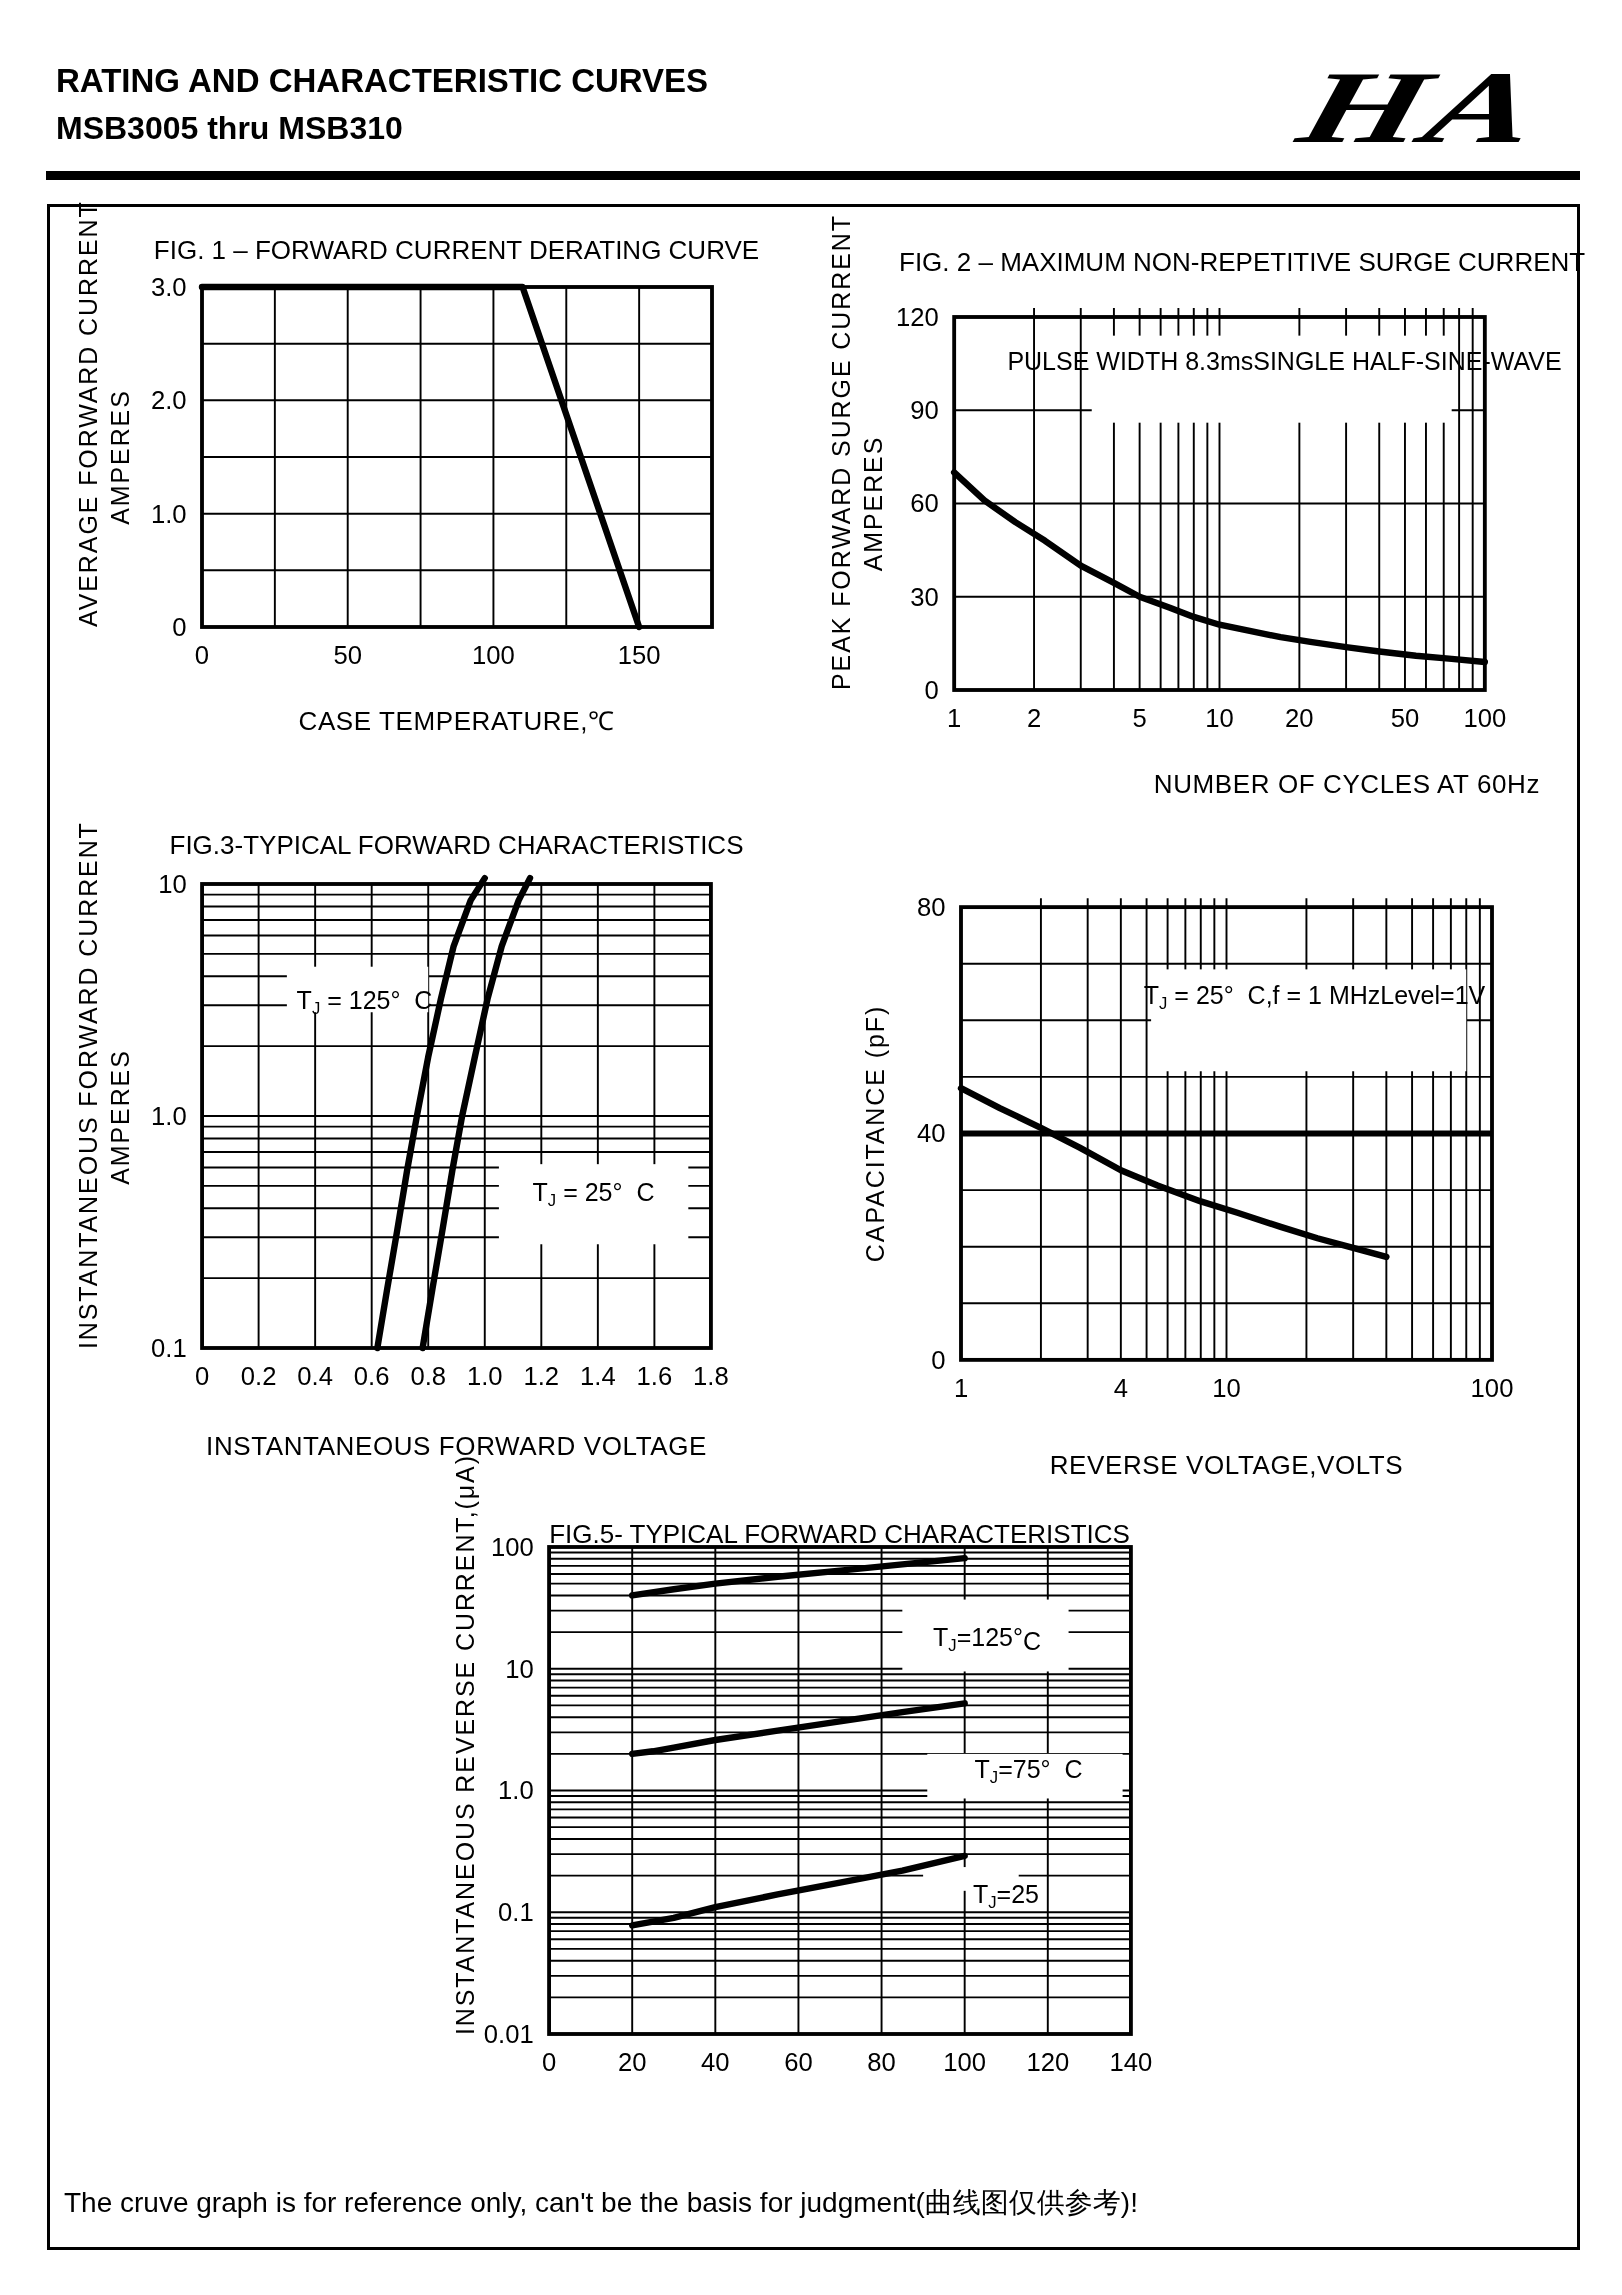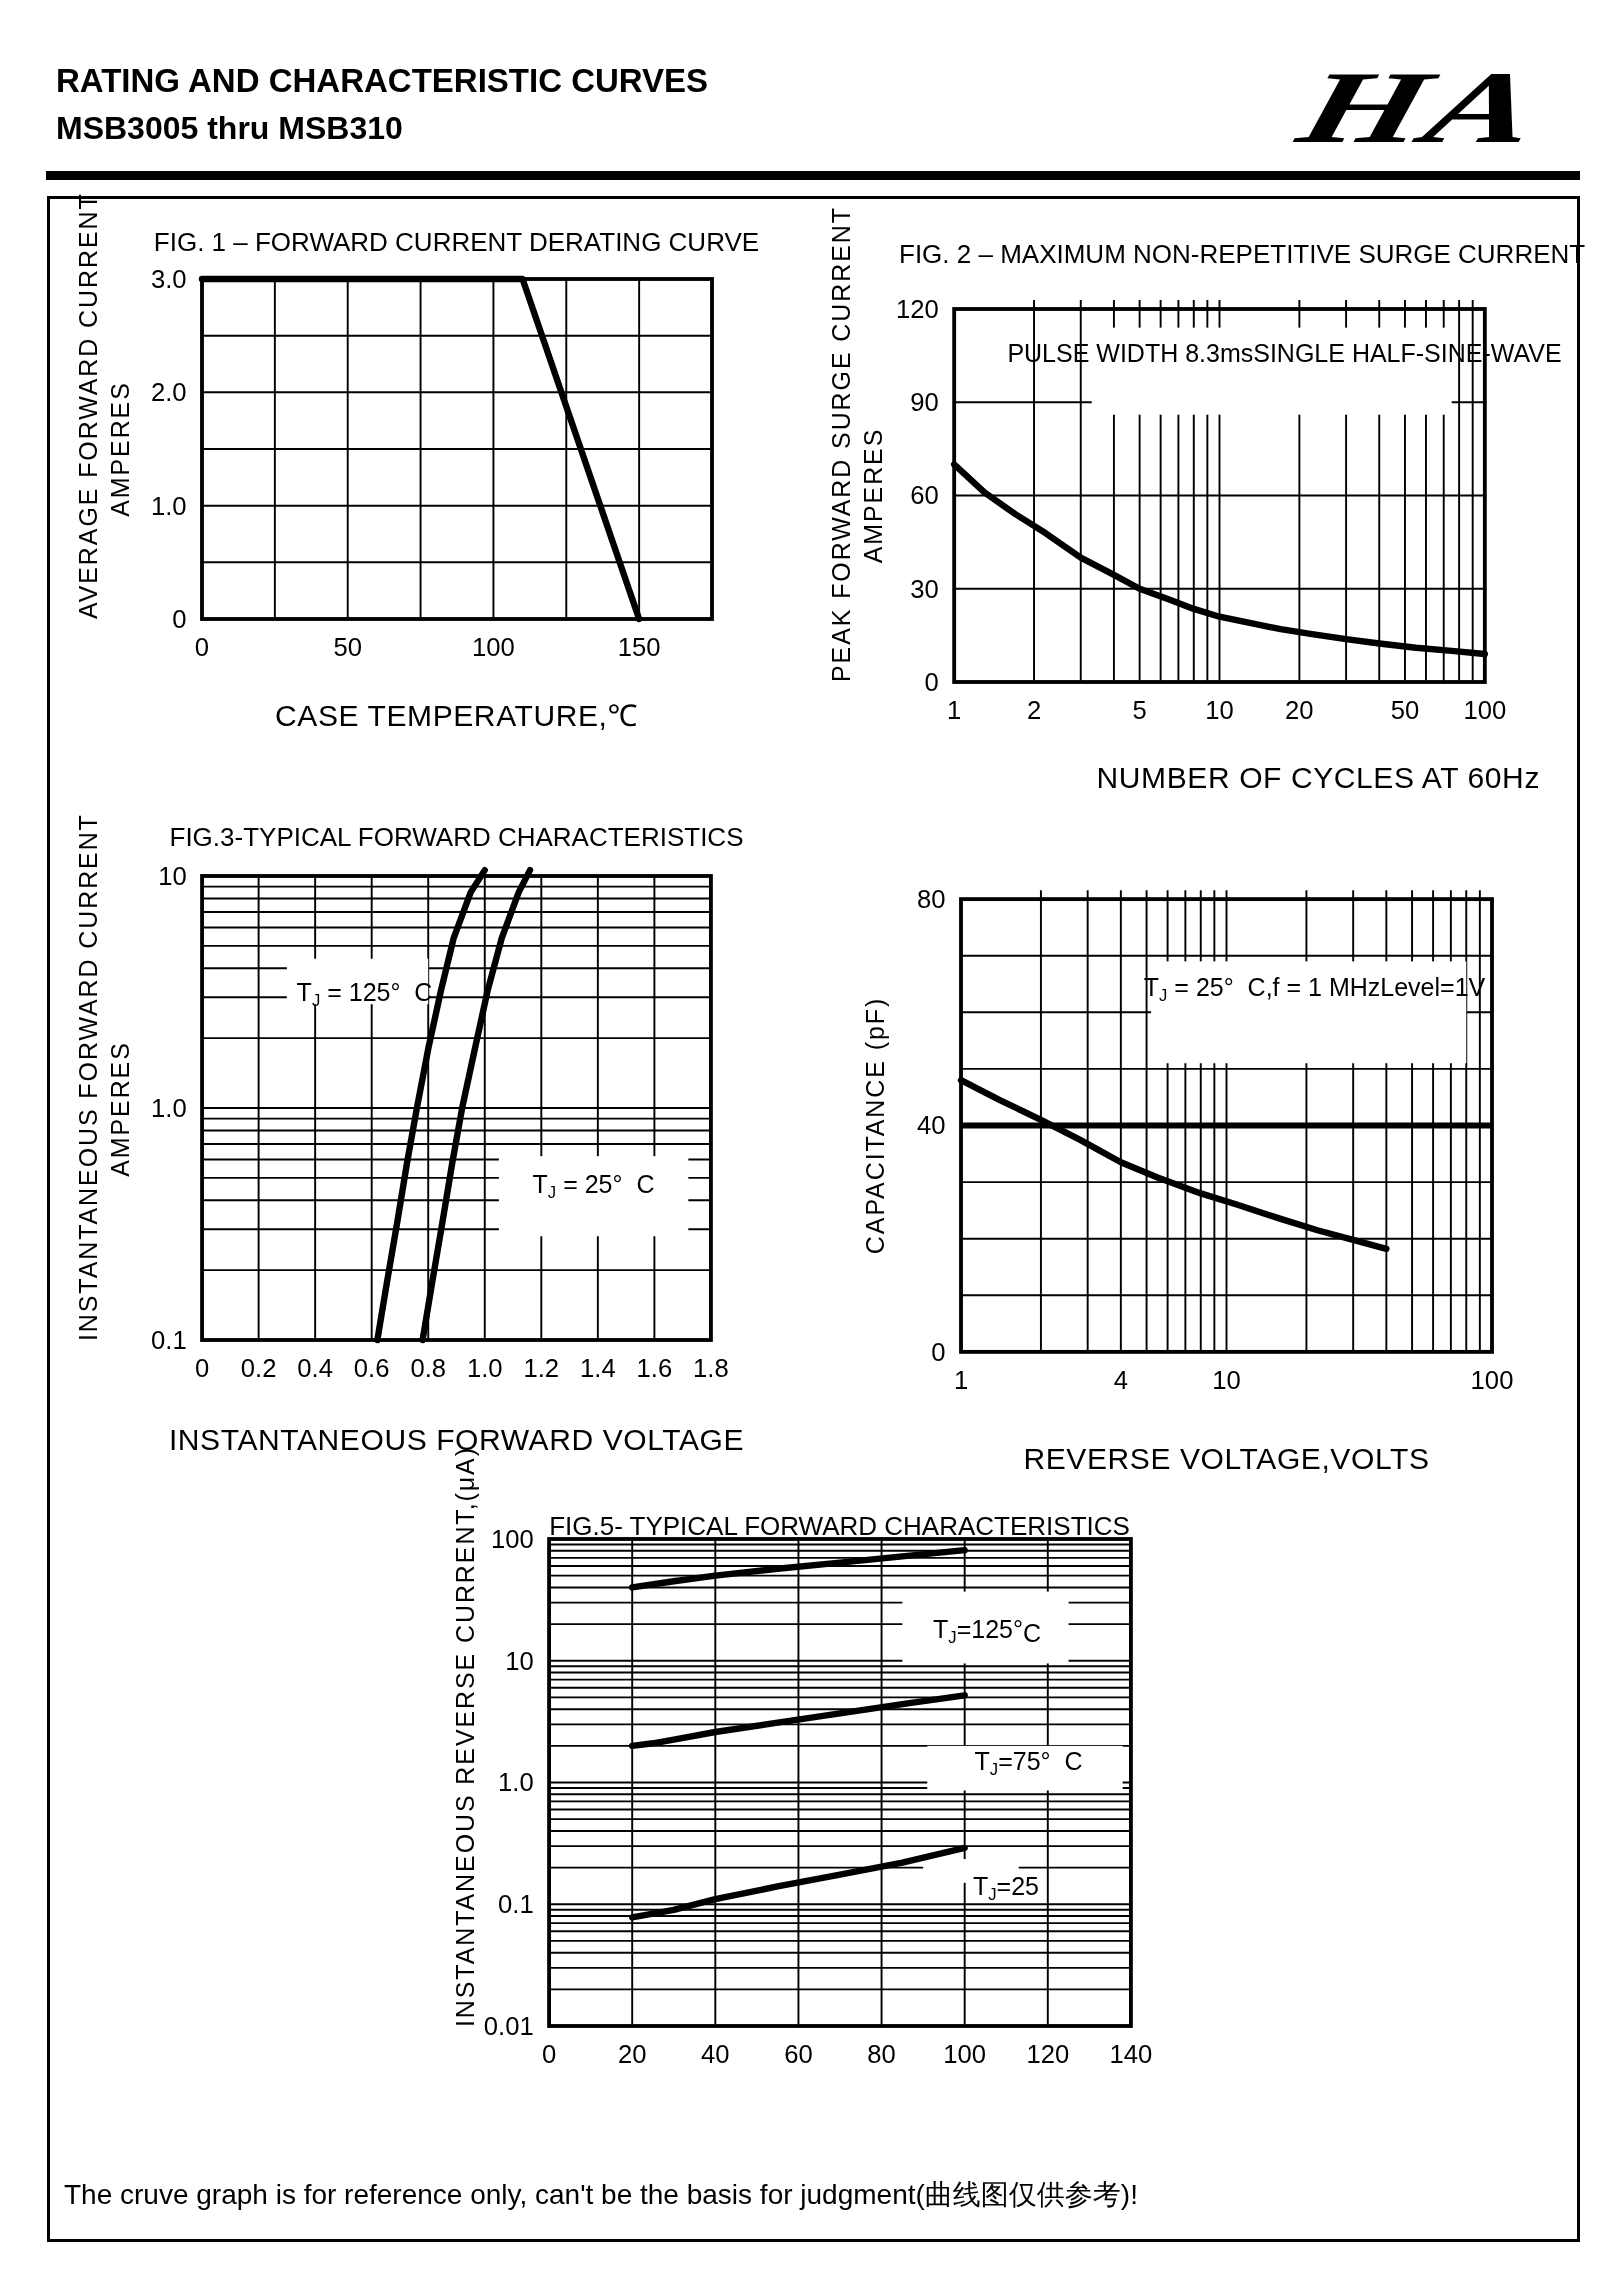--- a/index.html
+++ b/index.html
@@ -10,25 +10,25 @@
   }
   .header-title { position:absolute; left:56px; top:62px; font-size:33px; font-weight:bold; white-space:nowrap; }
   .header-subtitle { position:absolute; left:56px; top:110px; font-size:32px; font-weight:bold; white-space:nowrap; }
   .logo {
     position:absolute; left:1289px; top:56px; font-family:"Liberation Serif", serif;
     font-style:italic; font-weight:bold; font-size:103px; letter-spacing:1.3px;
     transform:scaleX(1.55) skewX(-10deg); transform-origin:left bottom; line-height:103px;
   }
   .header-rule { position:absolute; left:46px; top:171px; width:1534px; height:9px; background:#000; }
   .content {
-    position:absolute; left:47px; top:196px; width:1533px; height:2046px;
+    position:absolute; left:47px; top:204px; width:1533px; height:2046px;
     border:3.2px solid #000; background:#fff;
   }
   .fig-title { position:absolute; width:641px; font-size:26px; text-align:center; white-space:nowrap; }
-  .axis-x { position:absolute; width:641px; font-size:30px; text-align:center; white-space:nowrap; letter-spacing:0.6px; }
+  .axis-x { position:absolute; width:641px; font-size:26px; text-align:center; white-space:nowrap; letter-spacing:0.6px; }
   .axis-y {
     position:absolute; font-size:25px; text-align:center; letter-spacing:1.9px; line-height:32px;
     transform:rotate(-90deg); transform-origin:0 0; white-space:nowrap;
   }
   svg.chart { position:absolute; overflow:visible; }
   svg text { font-family:"Liberation Sans", sans-serif; font-size:40px; fill:#000; }
   .ann {
     position:absolute; display:flex; flex-direction:row; justify-content:center;
     font-size:25px; white-space:pre; line-height:36px; z-index:5;
   }

